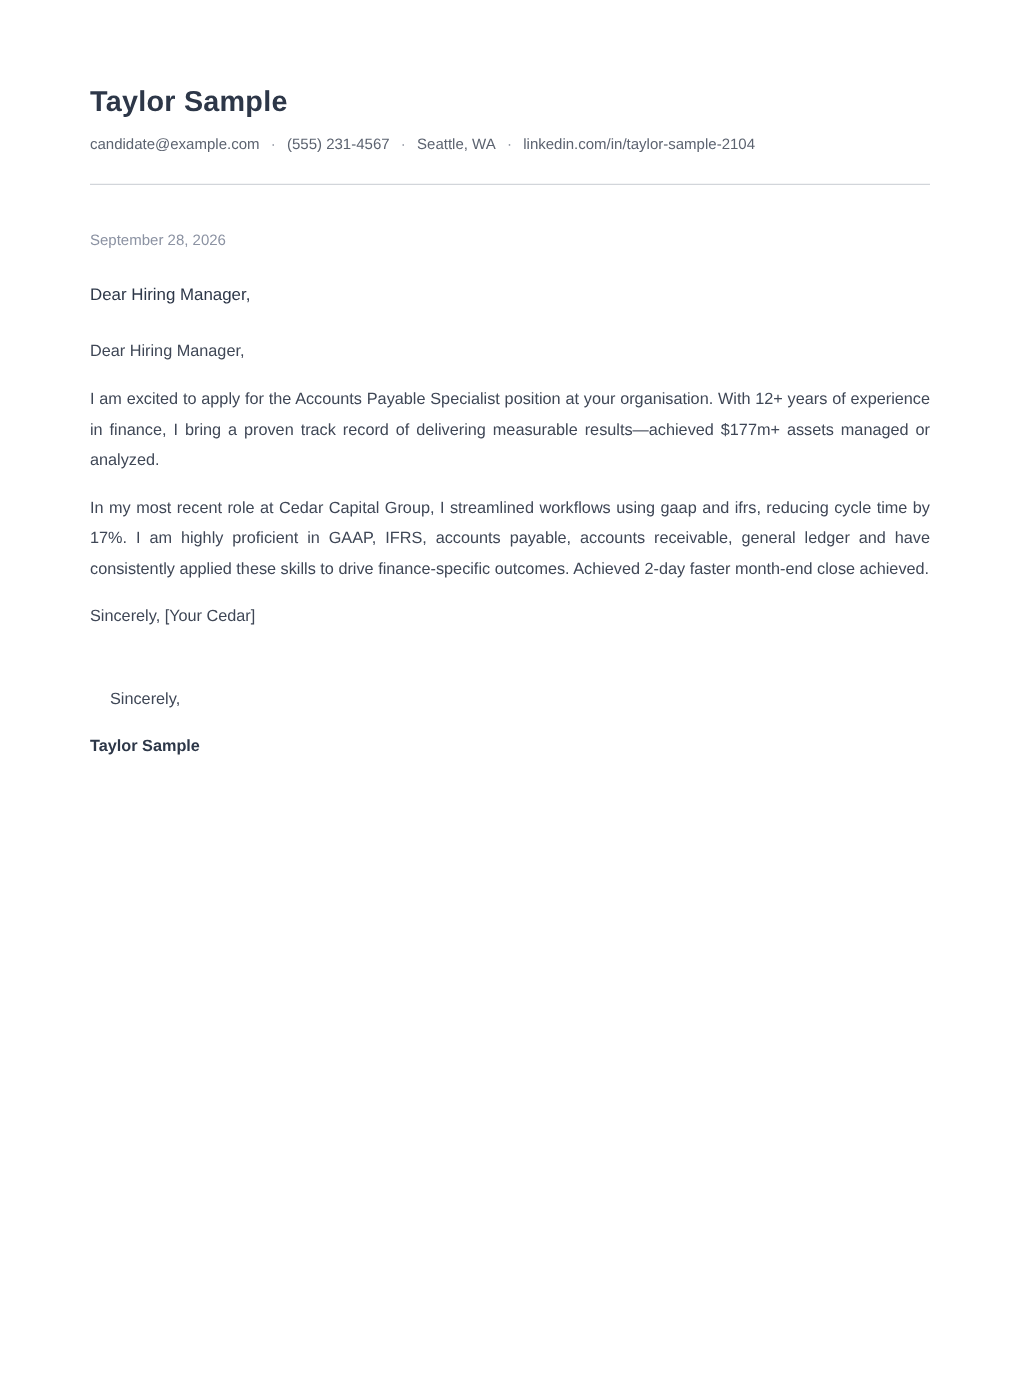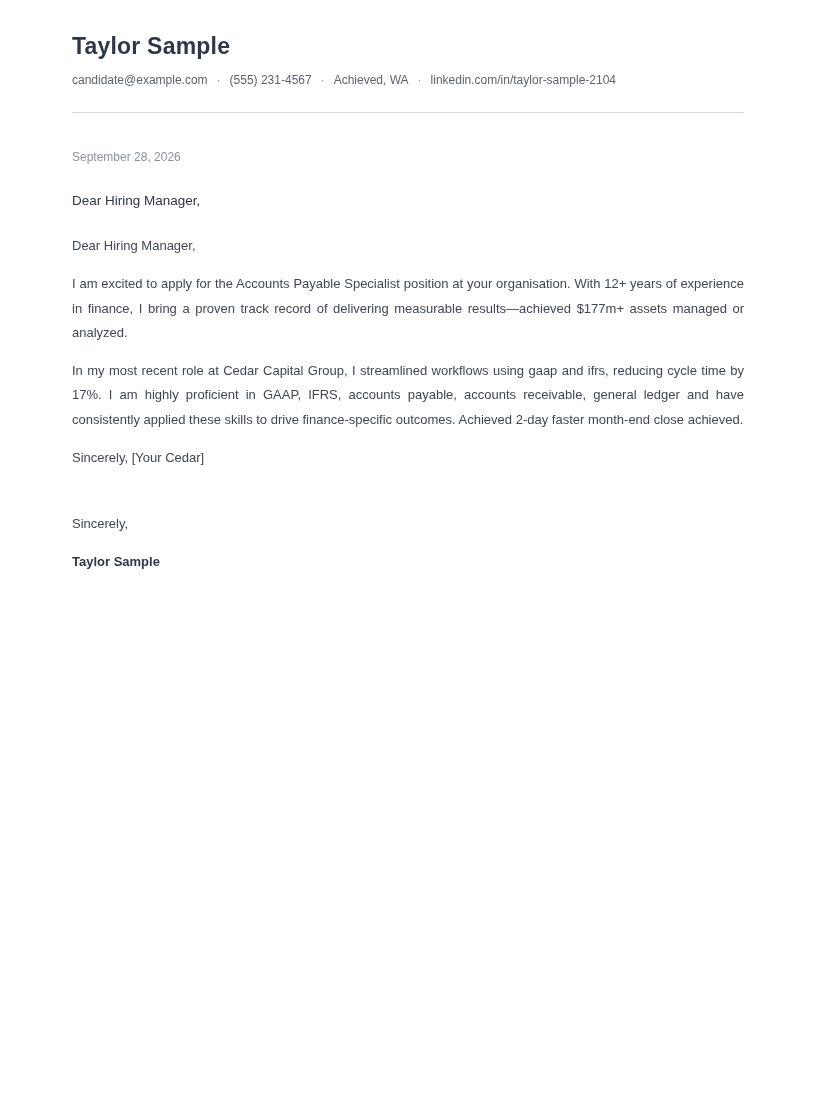--- a/index.html
+++ b/index.html
@@ -10,21 +10,21 @@
   body {
     width: 816px;
     height: 1100px;
     font-family: "Liberation Sans", sans-serif;
     -webkit-font-smoothing: antialiased;
   }
   .page {
     box-sizing: border-box;
     width: 816px;
     height: 792px;
-    padding: 33px 72px 0 72px;
+    padding: 68px 72px 0 72px;
     background: #ffffff;
   }
   .title {
     margin: 0 0 13px 0;
     font-size: 23px;
     font-weight: 700;
     color: #2d3748;
     letter-spacing: 0.2px;
   }
   .contact-line {
@@ -56,42 +56,42 @@
     margin-top: 26px;
   }
   .para {
     margin: 0 0 14px 0;
     font-size: 13px;
     line-height: 24.3px;
     color: #3f4756;
     text-align: justify;
   }
   .closing {
-    margin: 42px 0 0 0;
+    margin: 42px 0 0 16px;
     font-size: 13px;
     line-height: 24px;
     color: #3f4756;
   }
   .signature {
     margin: 14px 0 0 0;
     font-size: 13px;
     line-height: 24px;
     font-weight: 700;
     color: #2d3748;
   }
 </style>
 </head>
 <body>
 
 <div class="page">
 
   <h1 class="title">Taylor Sample</h1>
 
   <div class="contact-line">
-    <span>candidate@example.com</span><span class="contact-sep">·</span><span>(555) 231-4567</span><span class="contact-sep">·</span><span>Achieved, WA</span><span class="contact-sep">·</span><span>linkedin.com/in/taylor-sample-2104</span>
+    <span>candidate@example.com</span><span class="contact-sep">·</span><span>(555) 231-4567</span><span class="contact-sep">·</span><span>Seattle, WA</span><span class="contact-sep">·</span><span>linkedin.com/in/taylor-sample-2104</span>
   </div>
 
   <hr class="divider">
 
   <div class="date-line">September 28, 2026</div>
 
   <div class="greeting">Dear Hiring Manager,</div>
 
   <div class="letter-body">
     <p class="para">Dear Hiring Manager,</p>

